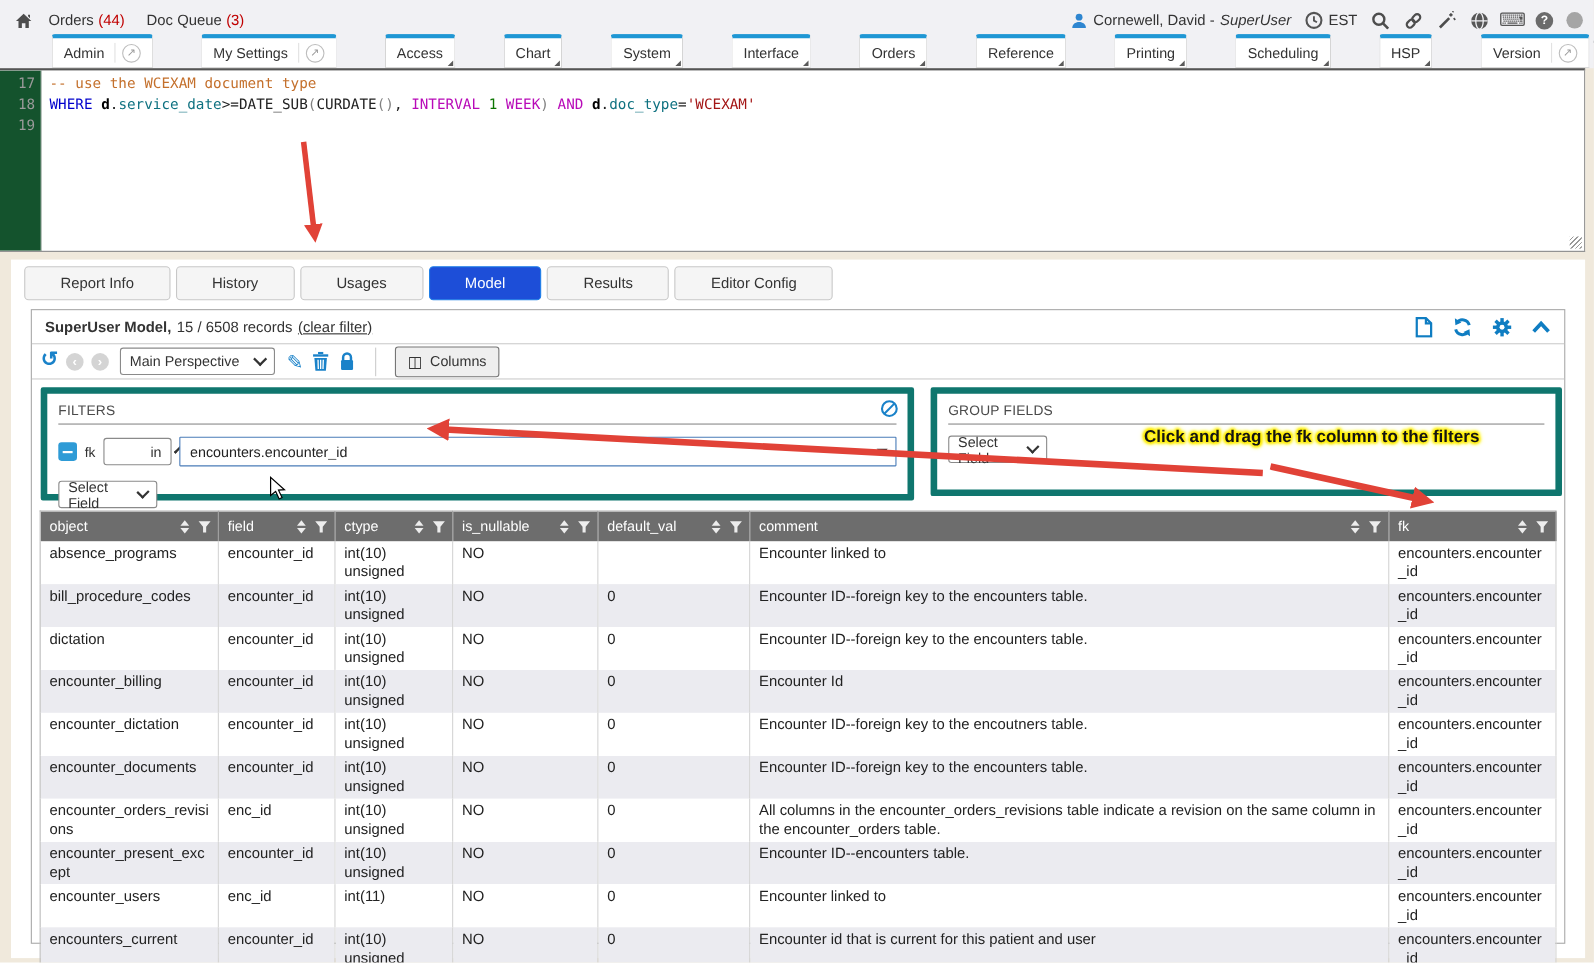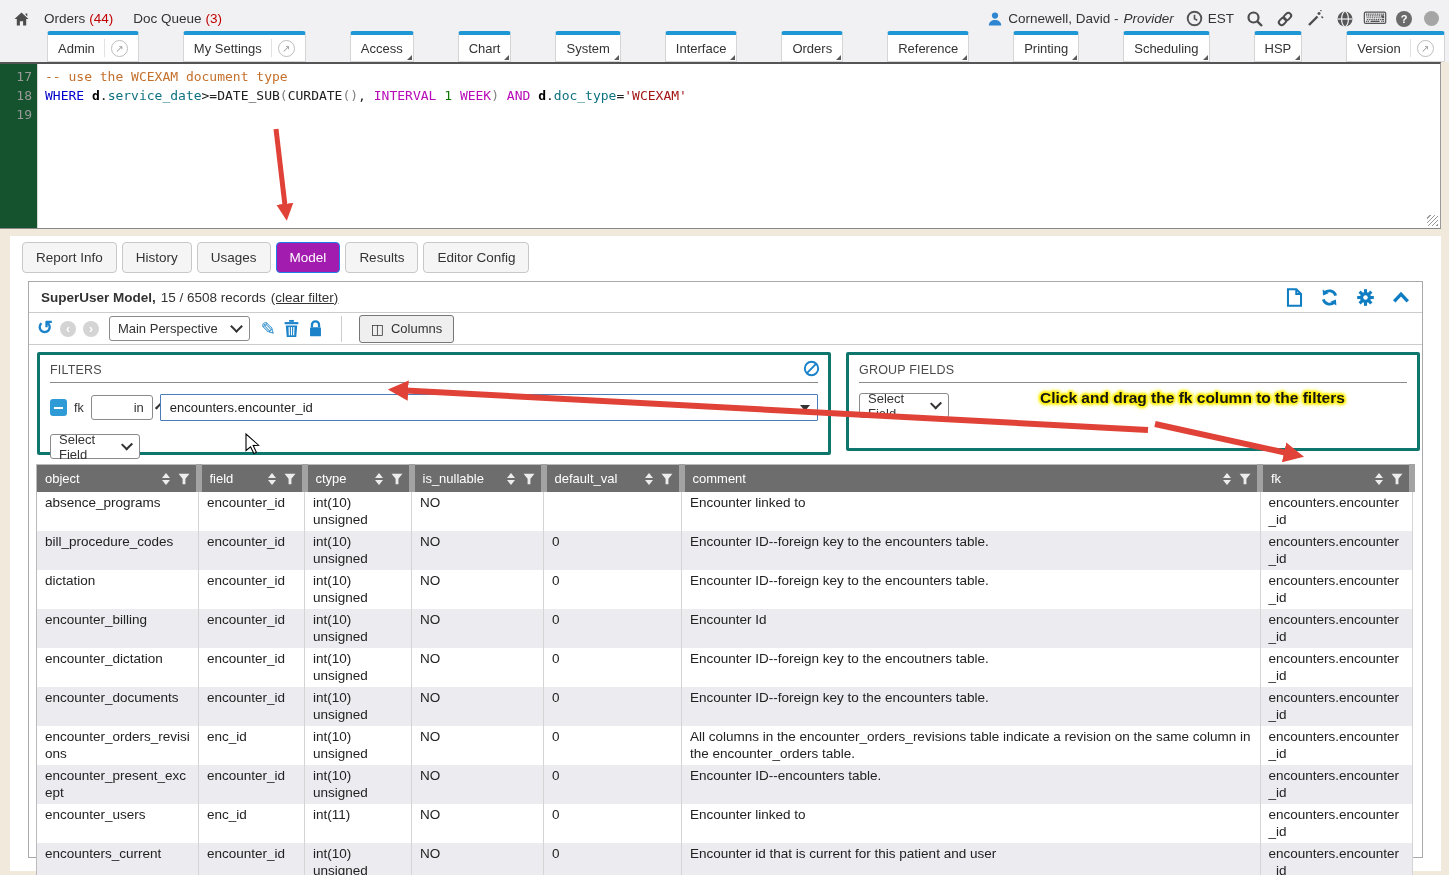--- a/index.html
+++ b/index.html
@@ -50,23 +50,23 @@
   .tok-num{color:#0b7500;}
   .tok-str{color:#a31515;}
   .tok-comment{color:#c4702c;}
   .tok-paren{color:#808080;}
   .tok-plain{color:#222;}
   .resize-handle{position:absolute;right:2px;bottom:2px;width:11px;height:11px;
        background:repeating-linear-gradient(135deg,transparent 0 2px,#999 2px 3px);}
   
   .content{position:absolute;top:236px;left:10px;width:1431px;height:635px;background:#fff;}
   .rtabs-row{padding:6px 0 0 12px;display:flex;gap:5px;}
-  .rtab2{background:#f5f5f5;border:1px solid #c8c8c8;border-radius:4px;padding:7px 13px;
+  .rtab2{background:#f5f5f5;border:1px solid #c8c8c8;border-radius:4px;padding:7px 32px;
          font-size:13.5px;color:#333;}
-  .rtab2.active{background:#a21caf;border-color:#1f7fe8;color:#fff;}
+  .rtab2.active{background:#1d4ed8;border-color:#1f7fe8;color:#fff;}
   
   .panel{position:absolute;left:18px;top:45px;width:1395px;height:577px;border:1px solid #a9a9a9;
          background:#fff;box-sizing:border-box;}
   .p-head{height:30px;border-bottom:1px solid #ccc;display:flex;align-items:center;
           padding:0 12px;font-size:13.5px;gap:5px;}
   .p-title{font-weight:bold;}
   .p-link{text-decoration:underline;color:#333;}
   .p-head-icons{margin-left:auto;display:flex;align-items:center;gap:17px;}
   .p-tools{height:31px;border-bottom:1px solid #ccc;display:flex;align-items:center;
            padding:0 8px;gap:7px;}
@@ -77,21 +77,21 @@
           align-items:center;padding:0 8px;font-size:13px;gap:14px;box-sizing:border-box;}
   .chev{width:7px;height:7px;border-right:2px solid #333;border-bottom:2px solid #333;
         transform:rotate(45deg);margin-top:-4px;}
   .pencil-glyph{color:#1a82c9;font-size:18px;line-height:1;}
   .tool-sep{width:1px;height:26px;background:#ccc;margin:0 10px;}
   .columns-btn{height:26px;border:1px solid #767676;border-radius:3px;background:#efefef;
                display:flex;align-items:center;gap:7px;padding:0 11px;font-size:13px;}
   .col-glyph{font-size:14px;line-height:1;}
   
   .boxes{position:absolute;top:70px;left:8px;width:1383px;display:flex;gap:15px;}
-  .fbox{border:3px solid #0f766e;border-radius:2px;background:#fff;position:relative;
+  .fbox{border:6px solid #0f766e;border-radius:2px;background:#fff;position:relative;
         padding:6px 10px 10px;box-sizing:border-box;height:103px;}
   .fbox.left{width:794px;}
   .fbox.right{flex:1;height:99px;}
   .fbox-title{font-size:12.5px;color:#4a4a4a;letter-spacing:.2px;padding:2px 0 5px;
               border-bottom:1px solid #8a8a8a;}
   .slash-ico{position:absolute;top:5px;right:8px;}
   .frow{margin-top:11px;display:flex;align-items:center;gap:7px;}
   .minus-btn{width:17px;height:17px;background:#2e9bd6;border-radius:3px;position:relative;flex:none;}
   .minus-btn::after{content:"";position:absolute;left:4px;top:7.5px;width:9px;height:2px;background:#fff;}
   .ffield{font-size:12.5px;color:#333;}
@@ -103,21 +103,21 @@
   .combo-caret{position:absolute;right:8px;top:11px;width:0;height:0;
                border-left:5px solid transparent;border-right:5px solid transparent;
                border-top:6px solid #333;}
   .addfield{margin-top:13px;width:90px;justify-content:space-between;gap:6px;}
   .gf-addfield{margin-top:10px;}
   
   .grid-wrap{position:absolute;top:182px;left:7px;right:7px;}
   table.grid{width:100%;border-collapse:collapse;table-layout:fixed;
              border:1px solid #bbb;border-bottom:1px solid #9a9a9a;}
   .grid th{background:#6d6d6d;color:#fff;font-weight:normal;font-size:13px;text-align:left;
-           padding:6px 6px 6px 8px;border-right:6px solid #a3a3a3;box-sizing:border-box;}
+           padding:6px 6px 6px 8px;border-right:1px solid #a3a3a3;box-sizing:border-box;}
   .th-inner{display:flex;align-items:center;}
   .th-lab{flex:1;overflow:hidden;white-space:nowrap;}
   .th-icons{display:flex;align-items:center;gap:8px;flex:none;}
   .sort{display:flex;flex-direction:column;gap:2px;}
   .tri-up{width:0;height:0;border-left:4px solid transparent;border-right:4px solid transparent;
           border-bottom:5px solid #ededed;}
   .tri-down{width:0;height:0;border-left:4px solid transparent;border-right:4px solid transparent;
             border-top:5px solid #ededed;}
   .grid td{font-size:13.5px;color:#222;padding:3px 8px;border-right:1px solid #d4d4d4;
            overflow:hidden;word-wrap:break-word;vertical-align:top;line-height:16.5px;}
@@ -141,21 +141,21 @@
   <span class="tb-link"><span>Orders</span><span class="tb-count">(44)</span></span>
   <span class="tb-link"><span>Doc Queue</span><span class="tb-count">(3)</span></span>
 
   <span class="tb-right">
     <span class="tb-user">
       <svg width="16" height="16" viewBox="0 0 16 16">
           <circle cx="8" cy="4.6" r="3.1" fill="#2e86d0"></circle>
           <path d="M1.8 14.5 c0-3.4 2.8-5.4 6.2-5.4 s6.2 2 6.2 5.4 z" fill="#2e86d0"></path>
         </svg>
       <span>Cornewell, David -</span>
-      <span class="tb-role">Provider</span>
+      <span class="tb-role">SuperUser</span>
     </span>
     <span class="tb-user">
       <svg width="17" height="17" viewBox="0 0 16 16">
           <circle cx="8" cy="8" r="6.4" fill="none" stroke="#555" stroke-width="1.8"></circle>
           <path d="M8 4.5 V8.3 L10.6 9.6" fill="none" stroke="#555" stroke-width="1.6"></path>
         </svg>
       <span>EST</span>
     </span>
     <span class="tb-ico">
       <svg width="18" height="18" viewBox="0 0 18 18">

